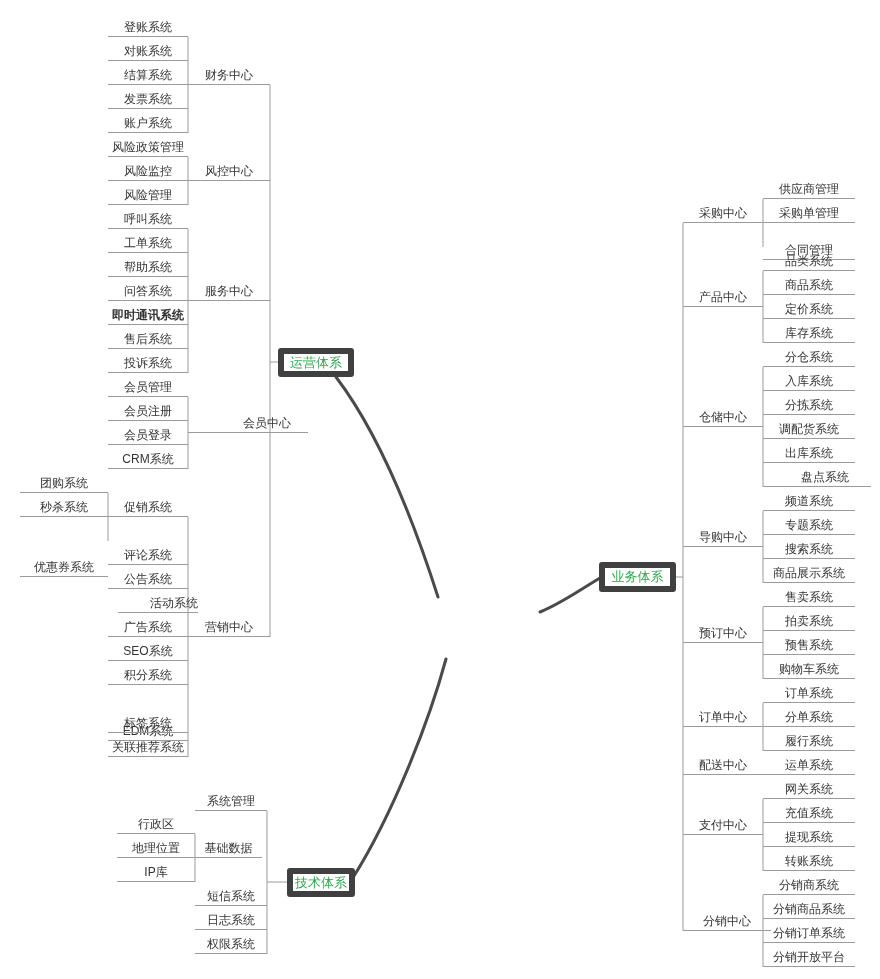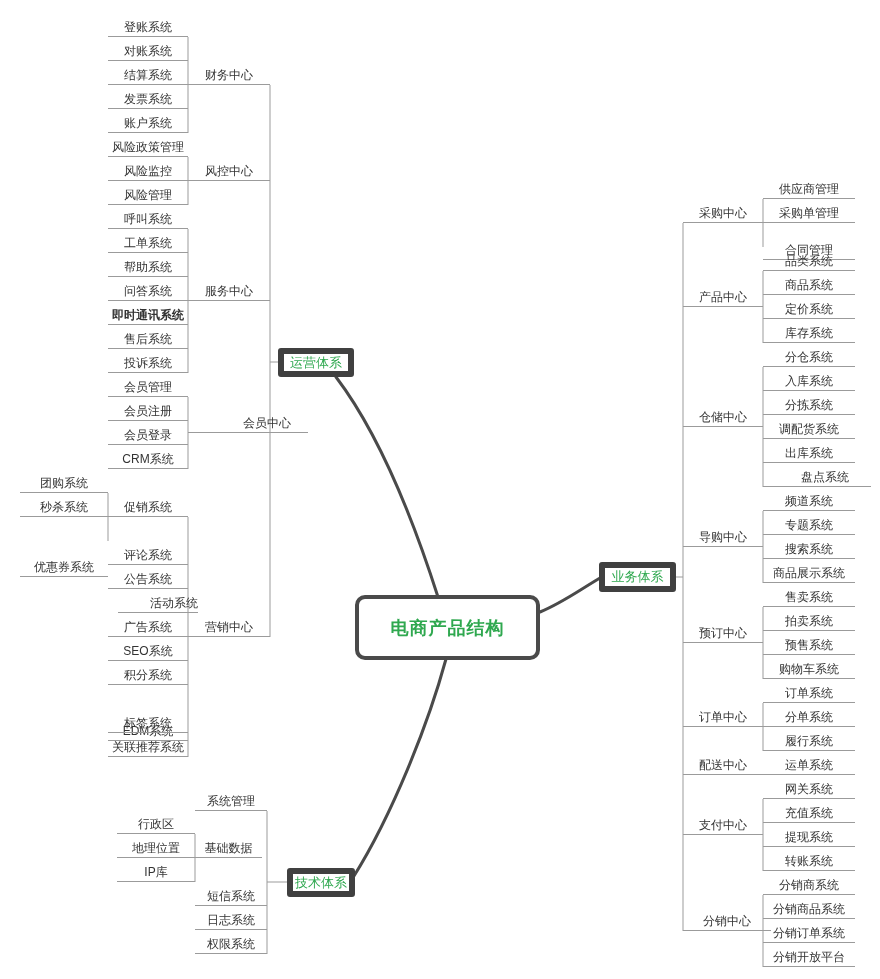--- a/index.html
+++ b/index.html
@@ -142,16 +142,13 @@
       <div class="topic" style="left: 195px; top: 888px; width: 72px;">短信系统</div>
       <div class="topic" style="left: 195px; top: 912px; width: 72px;">日志系统</div>
       <div class="topic" style="left: 195px; top: 936px; width: 72px;">权限系统</div>
       <div class="topic" style="left: 117px; top: 816px; width: 78px;">行政区</div>
       <div class="topic" style="left: 117px; top: 840px; width: 78px;">地理位置</div>
       <div class="topic" style="left: 117px; top: 864px; width: 78px;">IP库</div>
       <div class="branch-box" style="left: 278px; top: 348px; width: 76px; height: 29px;">运营体系</div>
       <div class="branch-box" style="left: 599px; top: 562px; width: 77px; height: 30px;">业务体系</div>
       <div class="branch-box" style="left: 287px; top: 868px; width: 68px; height: 29px;">技术体系</div>
     </div>
-  <div class="central">
-    <span>电商产品结构</span>
-  </div>
 </div>
 
 </body></html>

